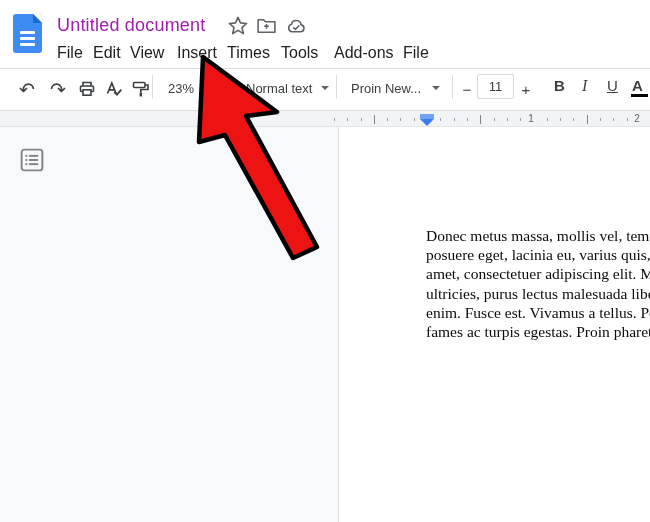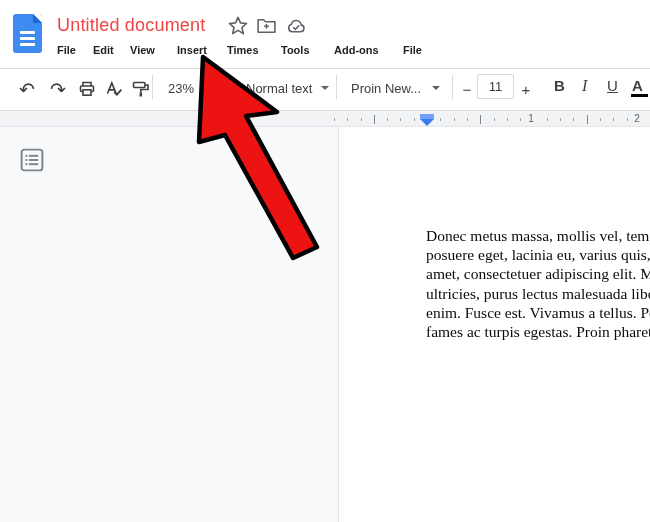--- a/index.html
+++ b/index.html
@@ -7,23 +7,23 @@
     width:650px;height:522px;overflow:hidden;position:relative;
     background:#fff;font-family:"Liberation Sans","DejaVu Sans",sans-serif;
     -webkit-font-smoothing:antialiased;
   }
   
   .header{position:absolute;left:0;top:0;width:650px;height:68px;background:#fff;}
   .logo{position:absolute;left:13px;top:14px;width:29px;height:39px;background:#3e8cf3;border-radius:3px;}
   .logo .fold{position:absolute;right:0;top:0;width:0;height:0;
     border-left:9px solid #1b6ad1;border-top:9px solid #fff;border-radius:0 3px 0 0;}
   .logo .bar{position:absolute;left:7px;width:15px;height:3.4px;background:#fff;border-radius:1px;}
-  .doc-title{position:absolute;left:57px;top:15px;font-size:18px;color:#ef4444;letter-spacing:.2px;}
+  .doc-title{position:absolute;left:57px;top:15px;font-size:18px;color:#a21caf;letter-spacing:.2px;}
   .hicon{position:absolute;top:15px;width:22px;height:22px;color:#5f6368;}
-  .menu-item{position:absolute;top:44px;height:19px;font-size:11px;color:#202124;cursor:default;font-weight:bold;}
+  .menu-item{position:absolute;top:44px;height:19px;font-size:16px;color:#202124;cursor:default;}
   .last-edit{position:absolute;left:452px;top:44px;font-size:13px;color:#5f6368;
     text-decoration:underline;}
   .hline{position:absolute;left:0;width:650px;height:1px;background:#dadce0;}
   
   .toolbar{position:absolute;left:0;top:69px;width:650px;height:41px;background:#fff;}
   .tbtn{position:absolute;display:flex;align-items:center;justify-content:center;color:#3c4043;}
   .glyph{font-family:"DejaVu Sans",sans-serif;font-size:19px;line-height:1;color:#3c4043;}
   .sep{position:absolute;top:6px;width:1px;height:24px;background:#dadce0;}
   .tb-text{position:absolute;font-size:13px;color:#3c4043;}
   .caret{position:absolute;width:0;height:0;border-left:4px solid transparent;

